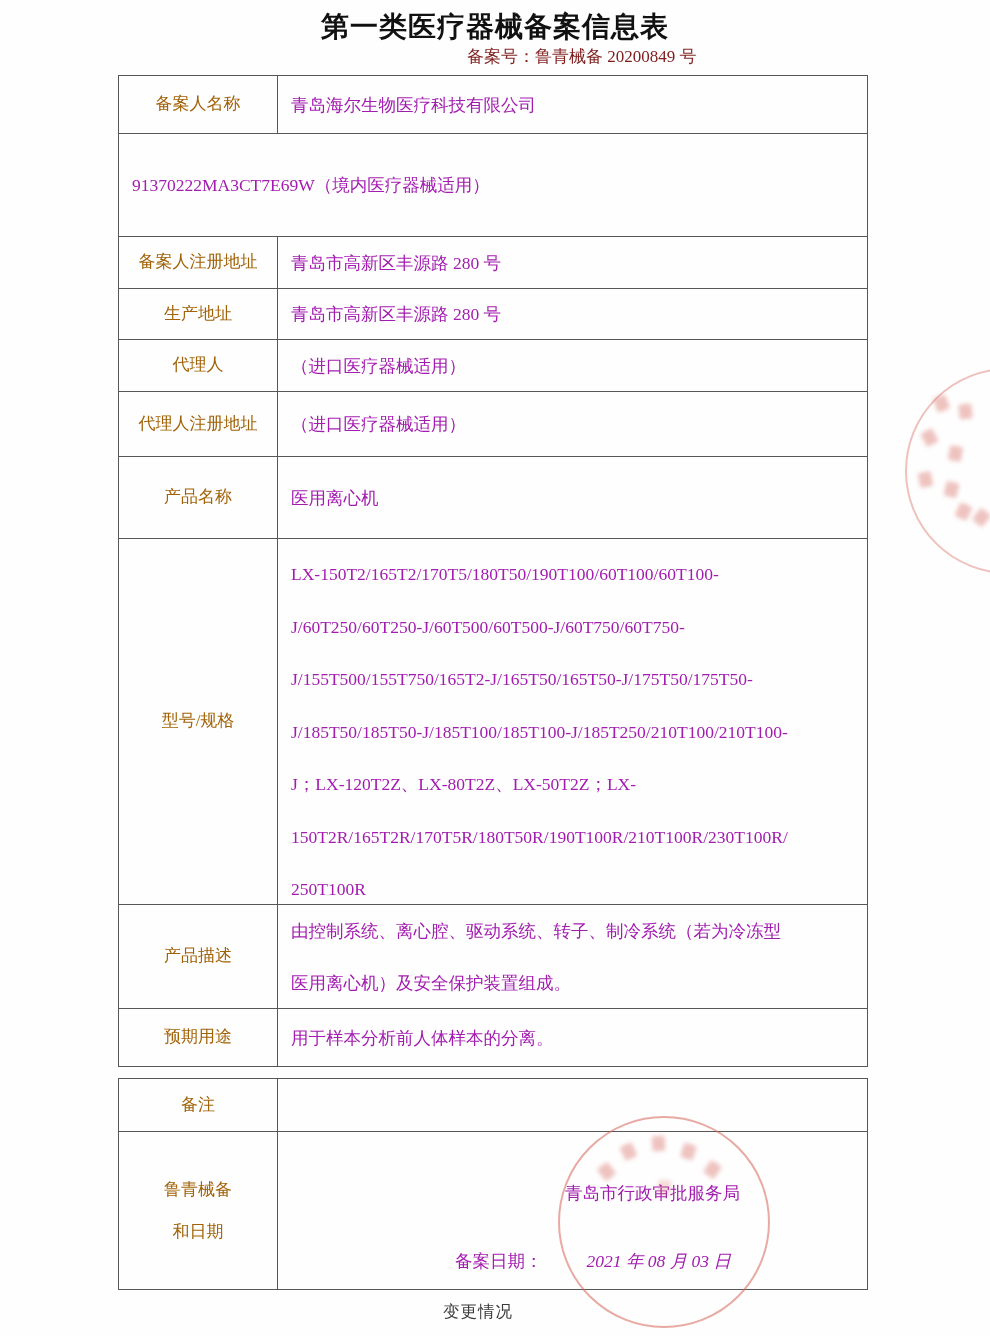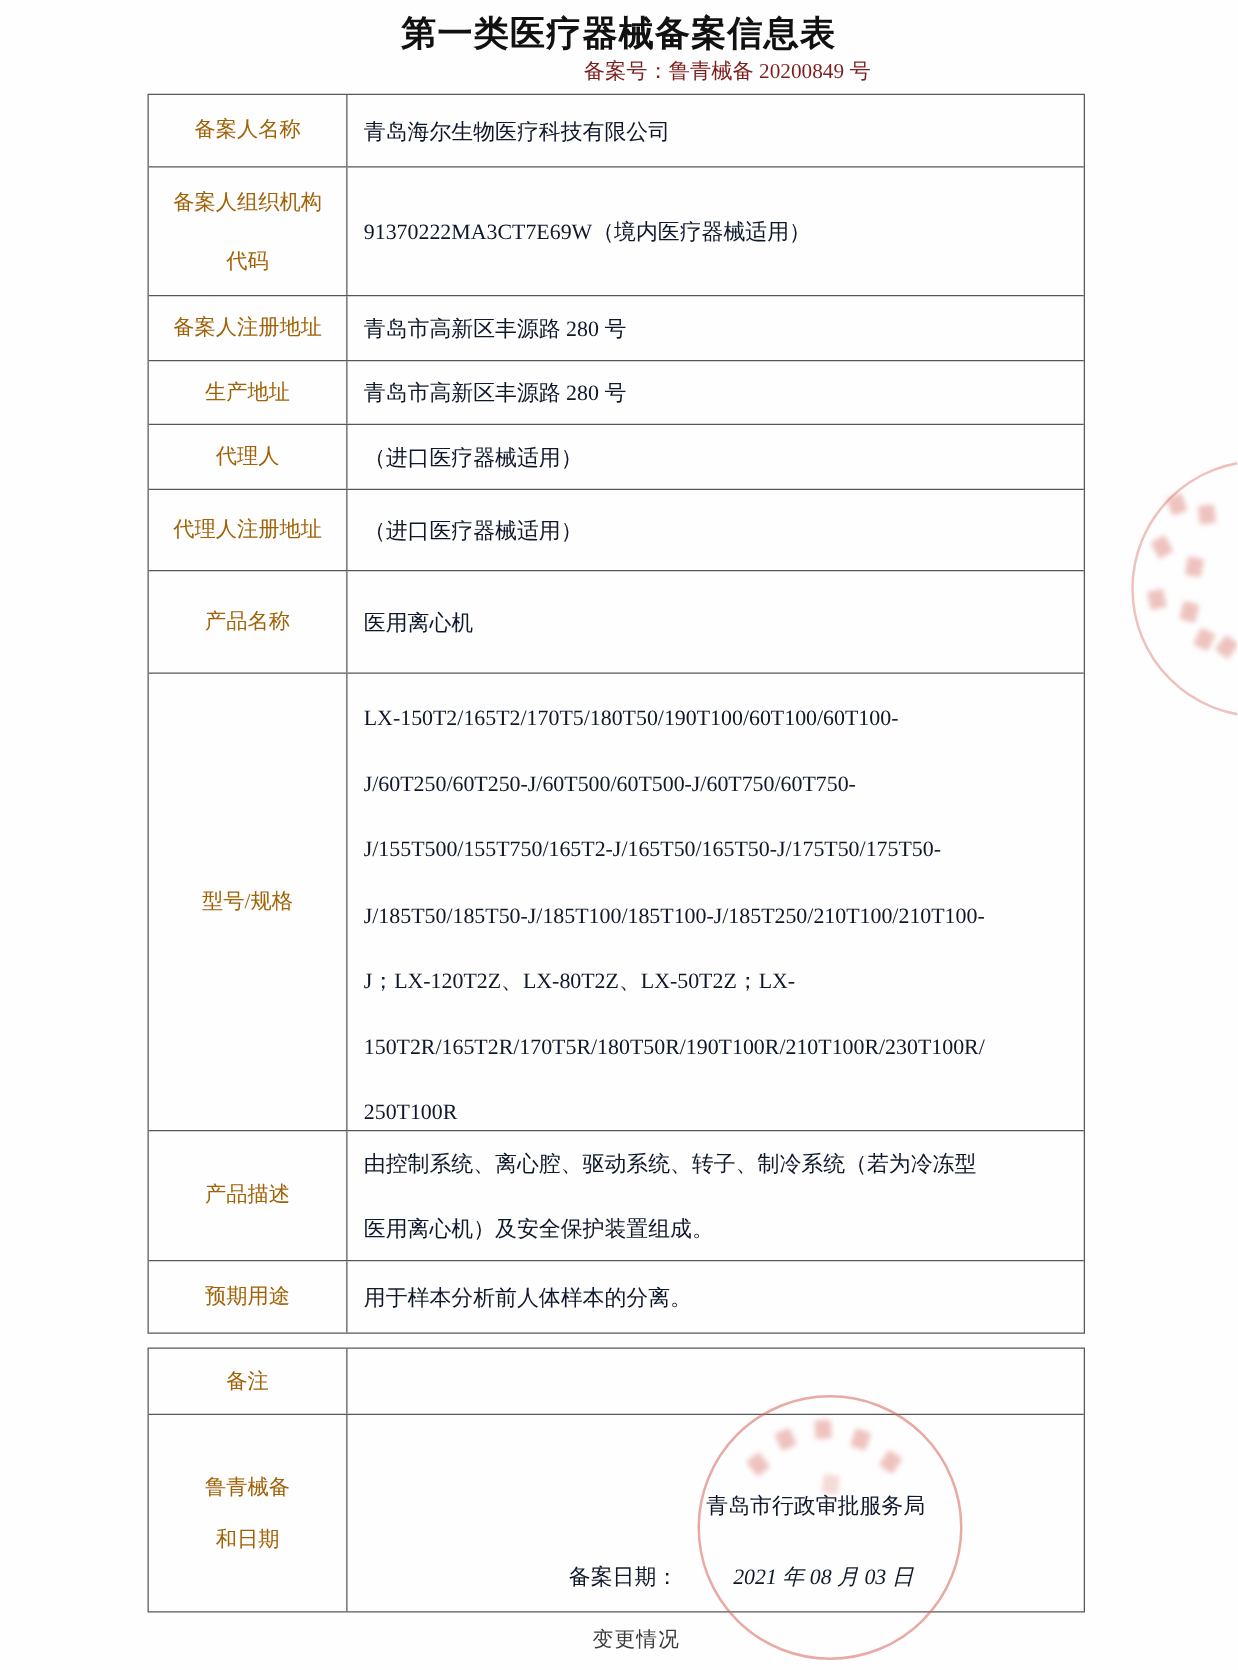--- a/index.html
+++ b/index.html
@@ -28,30 +28,30 @@
   .row:first-child { border-top:none; }
   .lbl {
     width:159px; flex:0 0 159px; border-right:1px solid #575757;
     display:flex; flex-direction:column; align-items:center; justify-content:center;
     text-align:center; font-size:17px; color:#a16207; line-height:1.3;
   }
   .lbl .lline { line-height:47px; }
   .tbl2 .lbl .lline { line-height:42px; }
   .val {
     flex:1 1 auto; display:flex; flex-direction:column; justify-content:center;
-    padding-left:13px; font-size:17.5px; color:#0f172a; position:relative;
+    padding-left:13px; font-size:17.5px; color:#a21caf; position:relative;
   }
   .val .vline { line-height:52px; white-space:nowrap; }
   .models .vline { line-height:52.5px; }
   .models { justify-content:flex-start; padding-top:9px; }
-  .authority { position:absolute; left:287px; top:60px; white-space:nowrap; }
+  .authority { position:absolute; left:287px; top:49px; white-space:nowrap; }
   .dateline  { position:absolute; left:177px; top:117px; white-space:nowrap; }
   .dateline .dval { margin-left:44px;font-style:italic; }
   .footer-heading {
-    position:absolute; top:1301px; left:134px; width:750px;
+    position:absolute; top:1301px; left:103px; width:750px;
     text-align:center; font-size:16.5px; color:#3a3a3a; letter-spacing:1px;
   }
   
   .seal {
     position:absolute; border-radius:50%;
     border:2px solid rgba(216,108,96,0.50);
   }
   .seal-bottom { left:558px; top:1116px; width:212px; height:212px;
     border-color:rgba(214,100,88,0.55); }
   .seal-right { left:905px; top:368px; width:206px; height:206px;
@@ -70,24 +70,20 @@
   <div class="subtitle">备案号：鲁青械备 20200849 号</div>
 
   <div class="tbl tbl1">
 
     <div class="row" style="height:57px">
       <div class="lbl">备案人名称</div>
       <div class="val">青岛海尔生物医疗科技有限公司</div>
     </div>
 
     <div class="row" style="height:103px">
-      <div class="lbl">
-        <span class="lline">备案人组织机构</span>
-        <span class="lline">代码</span>
-      </div>
       <div class="val">91370222MA3CT7E69W（境内医疗器械适用）</div>
     </div>
 
     <div class="row" style="height:52px">
       <div class="lbl">备案人注册地址</div>
       <div class="val">青岛市高新区丰源路 280 号</div>
     </div>
 
     <div class="row" style="height:51px">
       <div class="lbl">生产地址</div>

